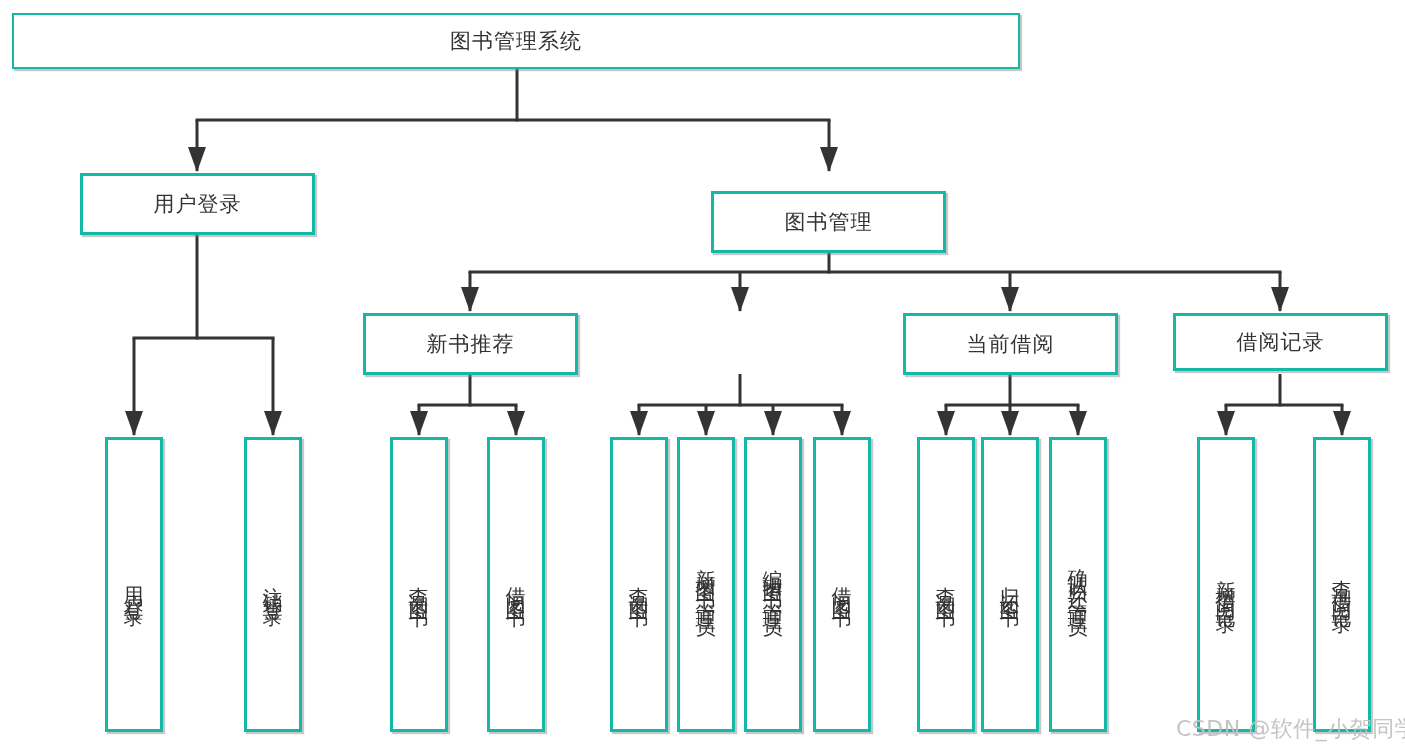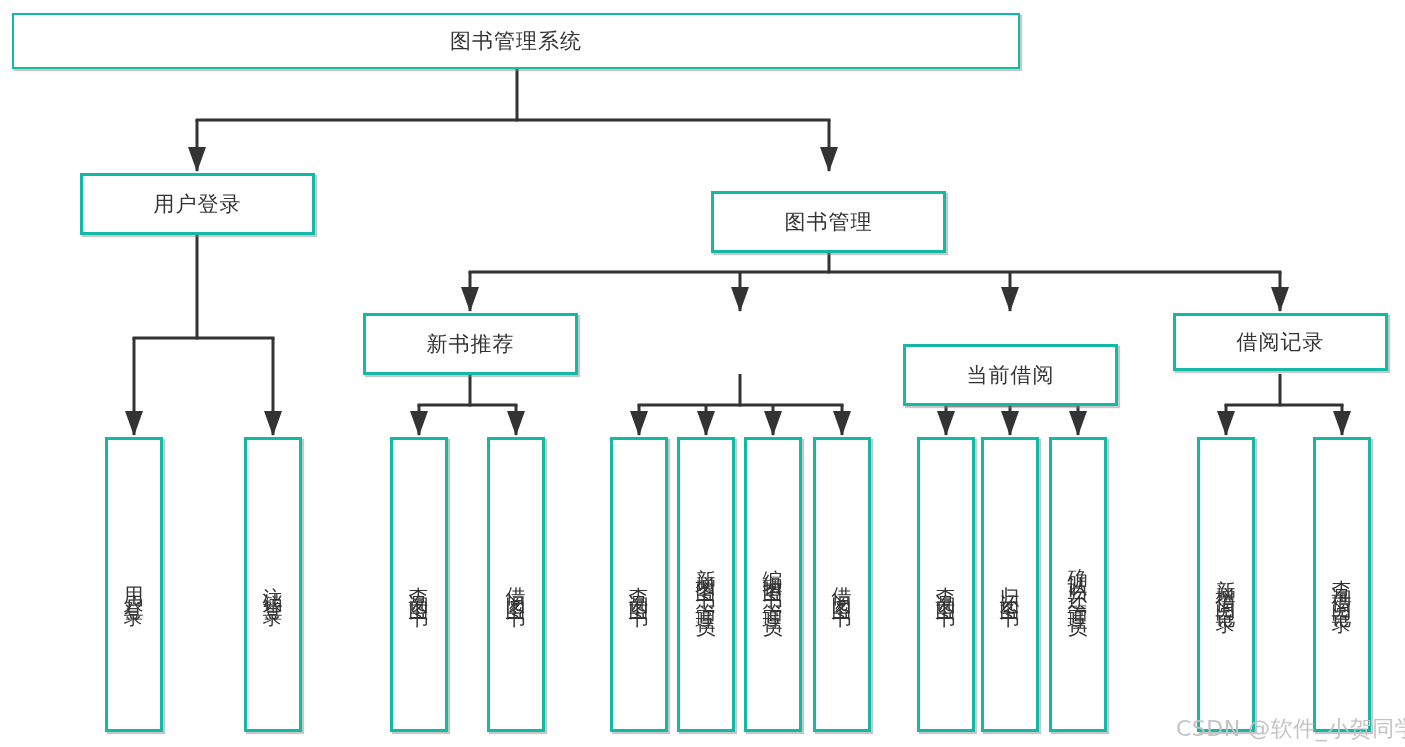--- a/index.html
+++ b/index.html
@@ -112,21 +112,21 @@
   <div class="box h-box" style="left:80px; top:173px; width:235px; height:62px;">
     <span>用户登录</span>
   </div>
   <div class="box h-box" style="left:711px; top:173px; width:235px; height:62px;margin-top:18px;">
     <span>图书管理</span>
   </div>
 
   <div class="box h-box" style="left:363px; top:313px; width:215px; height:62px;">
     <span>新书推荐</span>
   </div>
-  <div class="box h-box" style="left:903px; top:313px; width:215px; height:62px;margin-top:31px;">
+  <div class="box h-box" style="left:903px; top:313px; width:215px; height:62px;">
     <span>当前借阅</span>
   </div>
   <div class="box h-box" style="left:1173px; top:313px; width:215px; height:58px;">
     <span>借阅记录</span>
   </div>
 
   <div class="box v-box" style="left:105px; top:437px; width:58px; height:295px;">
     <span>用户登录</span>
   </div>
   <div class="box v-box" style="left:244px; top:437px; width:58px; height:295px;">

